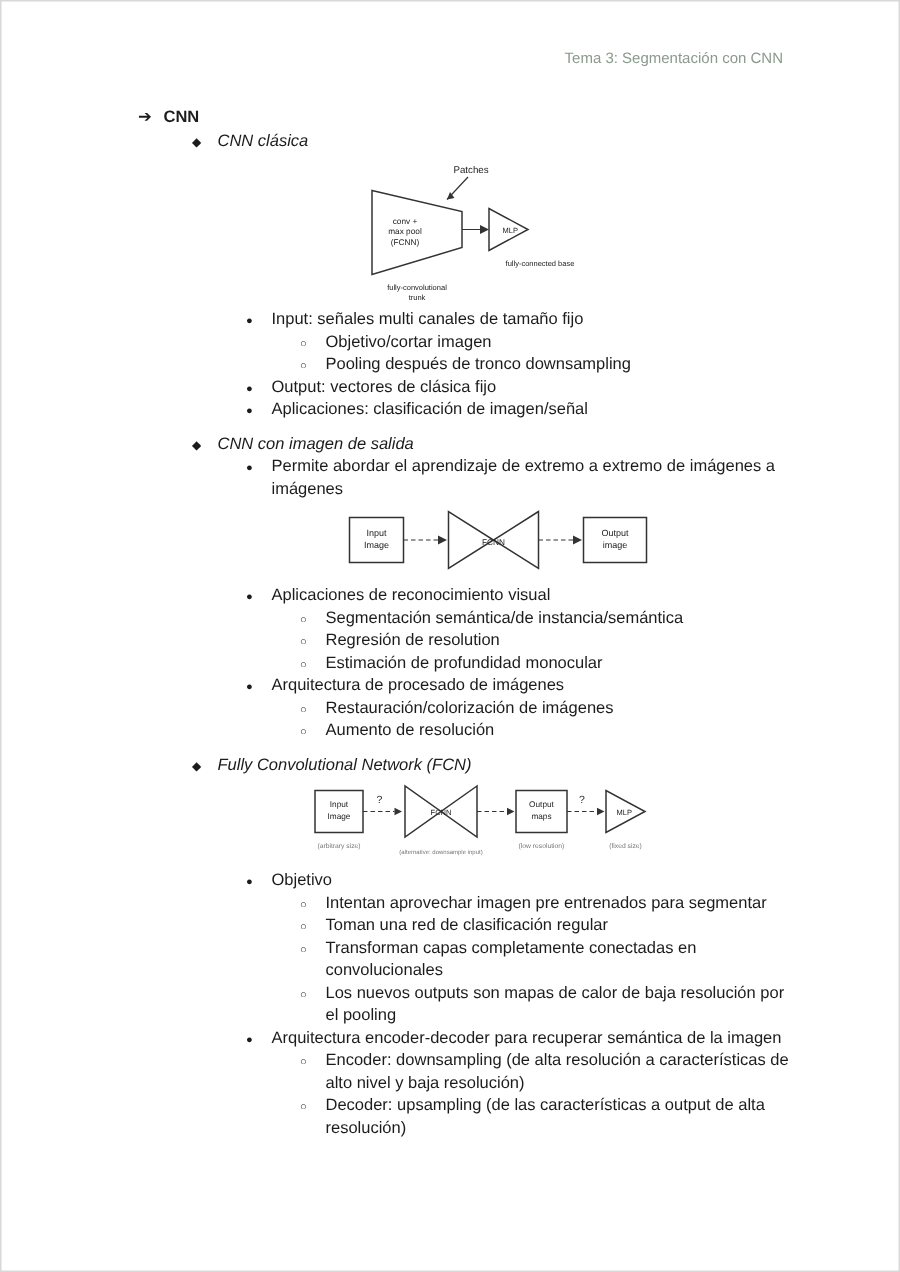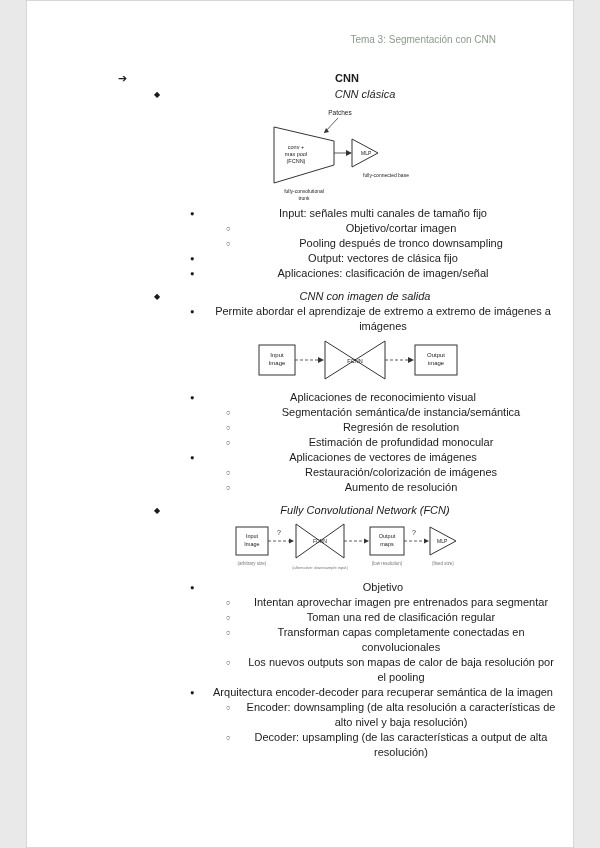--- a/index.html
+++ b/index.html
@@ -1,34 +1,34 @@
 <!DOCTYPE html>
 <html><head>
 <meta charset="utf-8">
 <style>
   html,body{margin:0;padding:0;background:#e9e9e9;}
   .page{
-    width:548px;height:848px;background:#ffffff;margin:0 auto;
+    width:600px;height:848px;background:#ffffff;margin:0 auto;
     position:relative;box-sizing:border-box;border:1px solid #d8d8d8;
     font-family:"Liberation Sans","DejaVu Sans",sans-serif;color:#1c1c1c;
     overflow:hidden;
     padding-left:32px;
   }
   .hdr{
     position:absolute;top:33px;right:77px;
     font-size:10px;color:#8a9a8c;
   }
   .content{position:absolute;top:70px;left:0;width:532px;}
   .row{display:flex;align-items:flex-start;line-height:15px;font-size:11px;}
   .mk{flex:0 0 17px;text-align:left;}
   .mk1{font-size:11px;font-weight:bold;}
   .mk2{font-size:8px;line-height:15px;}
   .mk3{font-size:7.5px;line-height:15px;}
   .mk4{font-size:7.5px;line-height:15px;}
-  .txt{flex:1;text-align:center;}
+  .txt{flex:1;}
   .l1{margin-left:91px;font-weight:bold;}
   .l2{margin-left:127px;font-style:italic;margin-top:1px;}
   .sect{margin-top:8px;}
   .l3{margin-left:163px;}
   .l4{margin-left:199px;}
   .diag{margin:3px 0;}
   .diag svg{display:block;}
   .d1{margin-left:235px;}
   .d2{margin-left:228px;}
   .d3{margin-left:205px;}
@@ -137,21 +137,21 @@
     <div class="row l4">
       <span class="mk mk4">○</span>
       <span class="txt">Regresión de resolution</span>
     </div>
     <div class="row l4">
       <span class="mk mk4">○</span>
       <span class="txt">Estimación de profundidad monocular</span>
     </div>
     <div class="row l3">
       <span class="mk mk3">●</span>
-      <span class="txt">Aplicaciones de vectores de imágenes</span>
+      <span class="txt">Arquitectura de procesado de imágenes</span>
     </div>
     <div class="row l4">
       <span class="mk mk4">○</span>
       <span class="txt">Restauración/colorización de imágenes</span>
     </div>
     <div class="row l4">
       <span class="mk mk4">○</span>
       <span class="txt">Aumento de resolución</span>
     </div>
 

